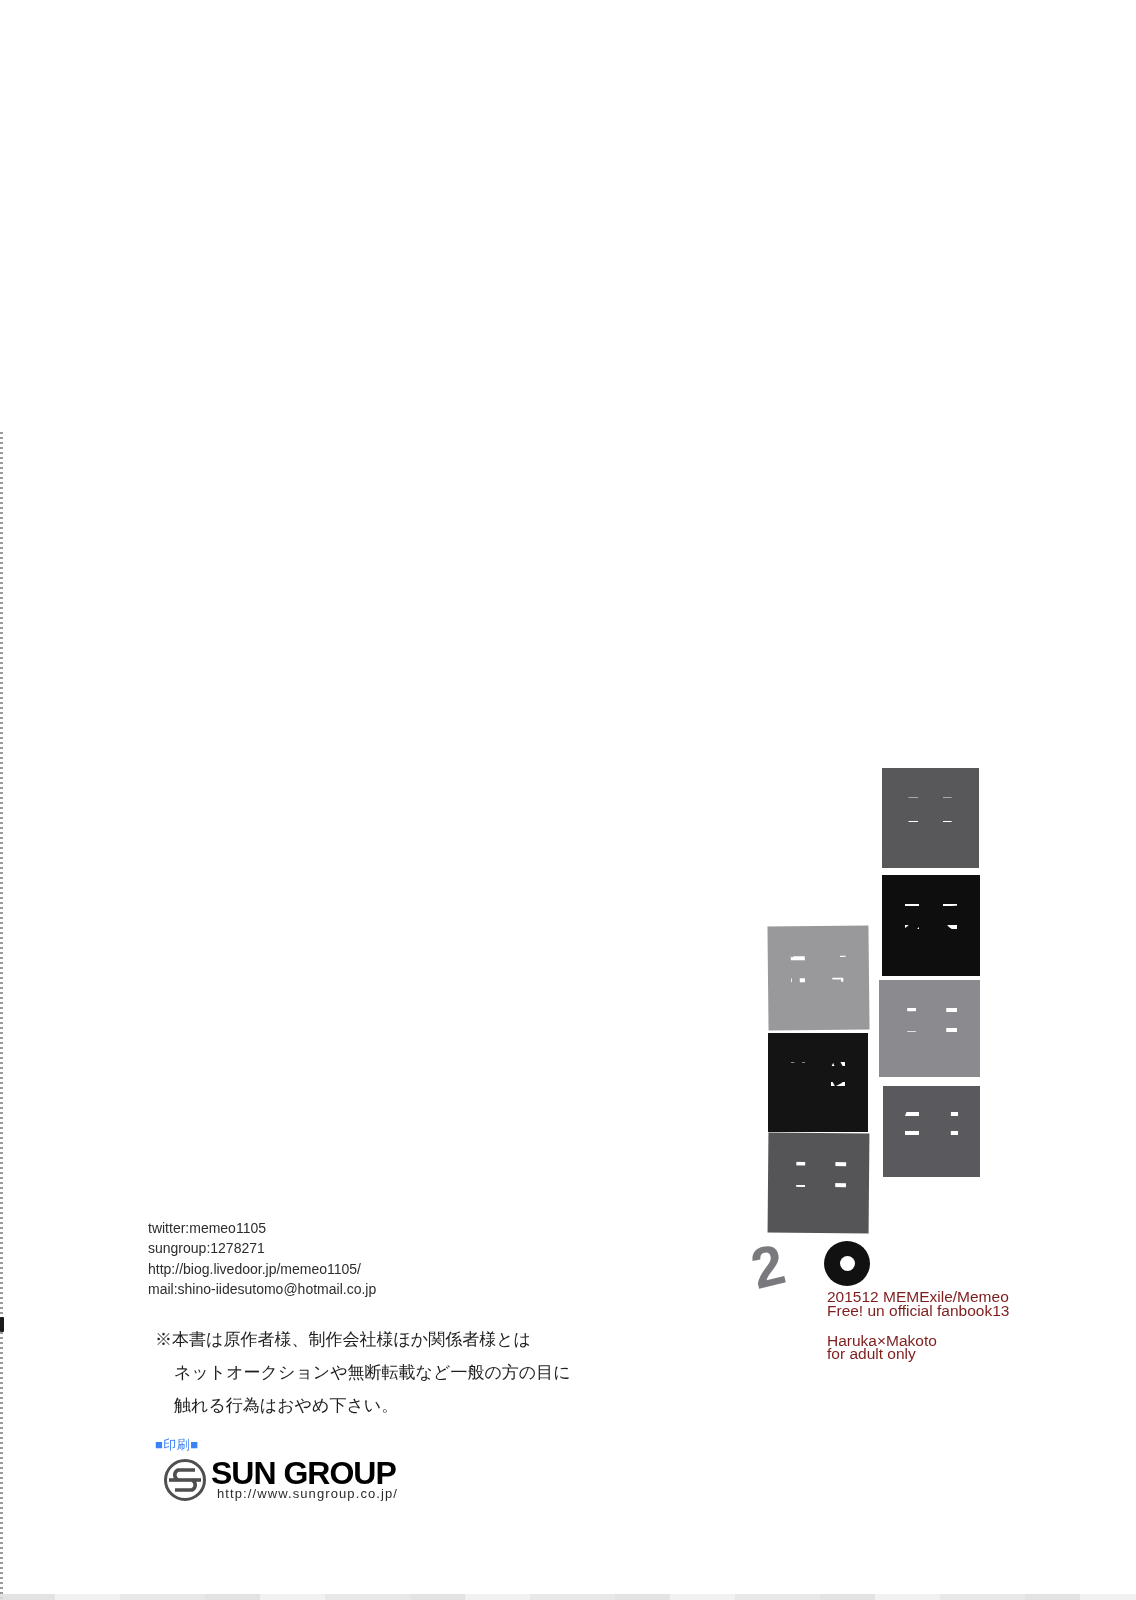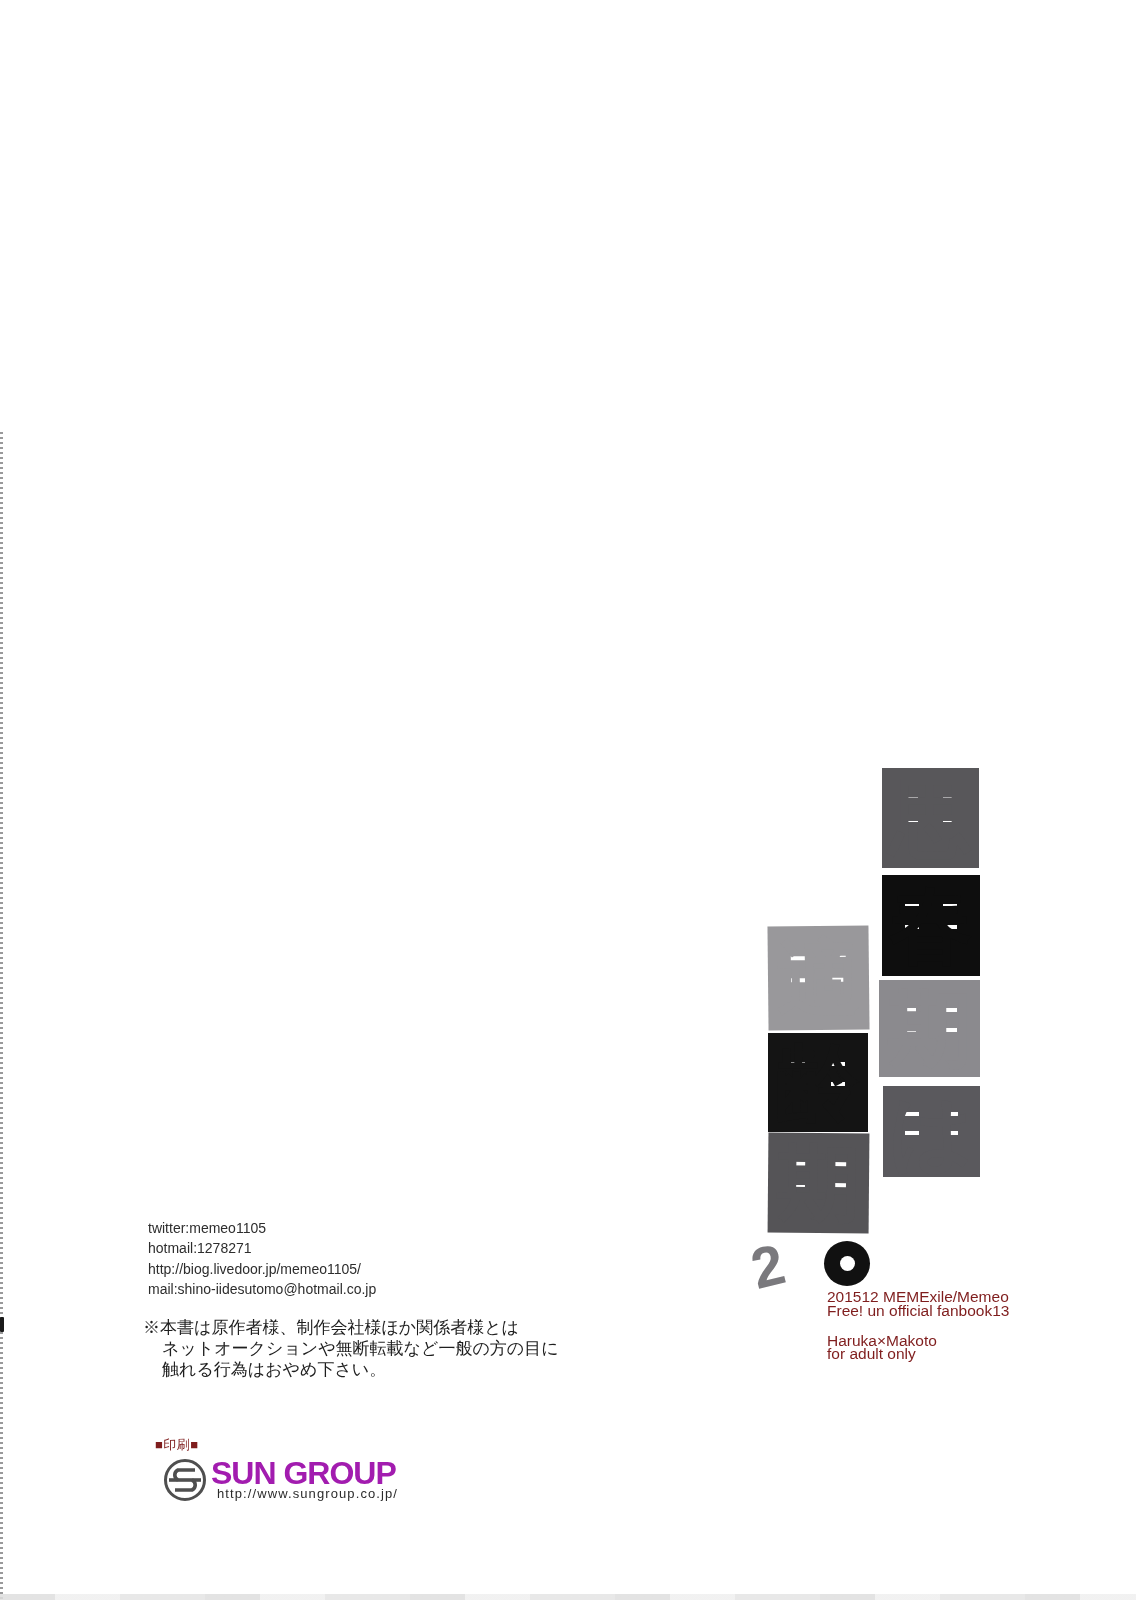--- a/index.html
+++ b/index.html
@@ -66,34 +66,34 @@
   .contact {
     position: absolute; left: 148px; top: 1218px;
     font-size: 14px; line-height: 20.3px; color: #2d2d2d;
   }
   .contact p { margin: 0; }
 
   .disclaimer {
     position: absolute; left: 143px; top: 1317px;
     font-size: 17px; line-height: 21.2px; color: #1e1e1e;
   }
-  .disclaimer p { margin: 0; }
+  .disclaimer p { margin: 12px; }
   .disclaimer p + p { padding-left: 19px; }
 
   .printer-label {
     position: absolute; left: 155px; top: 1436px;
-    font-size: 13px; letter-spacing: 0.5px; color: #7f1d1d;
+    font-size: 13px; letter-spacing: 0.5px; color: #3b82f6;
   }
 
   .sungroup { position: absolute; left: 160px; top: 1454px; width: 280px; height: 58px; }
   .sungroup svg { position: absolute; left: 2px; top: 3px; }
   .sg-name {
     position: absolute; left: 51px; top: 1px;
     font-size: 32px; font-weight: 700; letter-spacing: -1px;
-    color: #a21caf; white-space: nowrap;
+    color: #000000; white-space: nowrap;
   }
   .sg-url {
     position: absolute; left: 57px; top: 32px;
     font-size: 13px; letter-spacing: 1.1px; color: #2b2b2b; white-space: nowrap;
   }
 
   
   .credits {
     position: absolute; left: 827px; top: 1290px;
     font-size: 15.5px; line-height: 13.8px; color: #7f1d1d;
@@ -120,21 +120,21 @@
 
     <div class="g-vol" style="color: rgb(122, 121, 125);">2</div>
 
     <div class="g-period" style="background-color: rgb(17, 17, 17);">
       <span class="hole"></span>
     </div>
   </div>
 
   <div class="contact">
     <p>twitter:memeo1105</p>
-    <p>hotmail:1278271</p>
+    <p>sungroup:1278271</p>
     <p>http://biog.livedoor.jp/memeo1105/</p>
     <p>mail:shino-iidesutomo@hotmail.co.jp</p>
   </div>
 
   <div class="disclaimer">
     <p>※本書は原作者様、制作会社様ほか関係者様とは</p>
     <p>ネットオークションや無断転載など一般の方の目に</p>
     <p>触れる行為はおやめ下さい。</p>
   </div>
 

